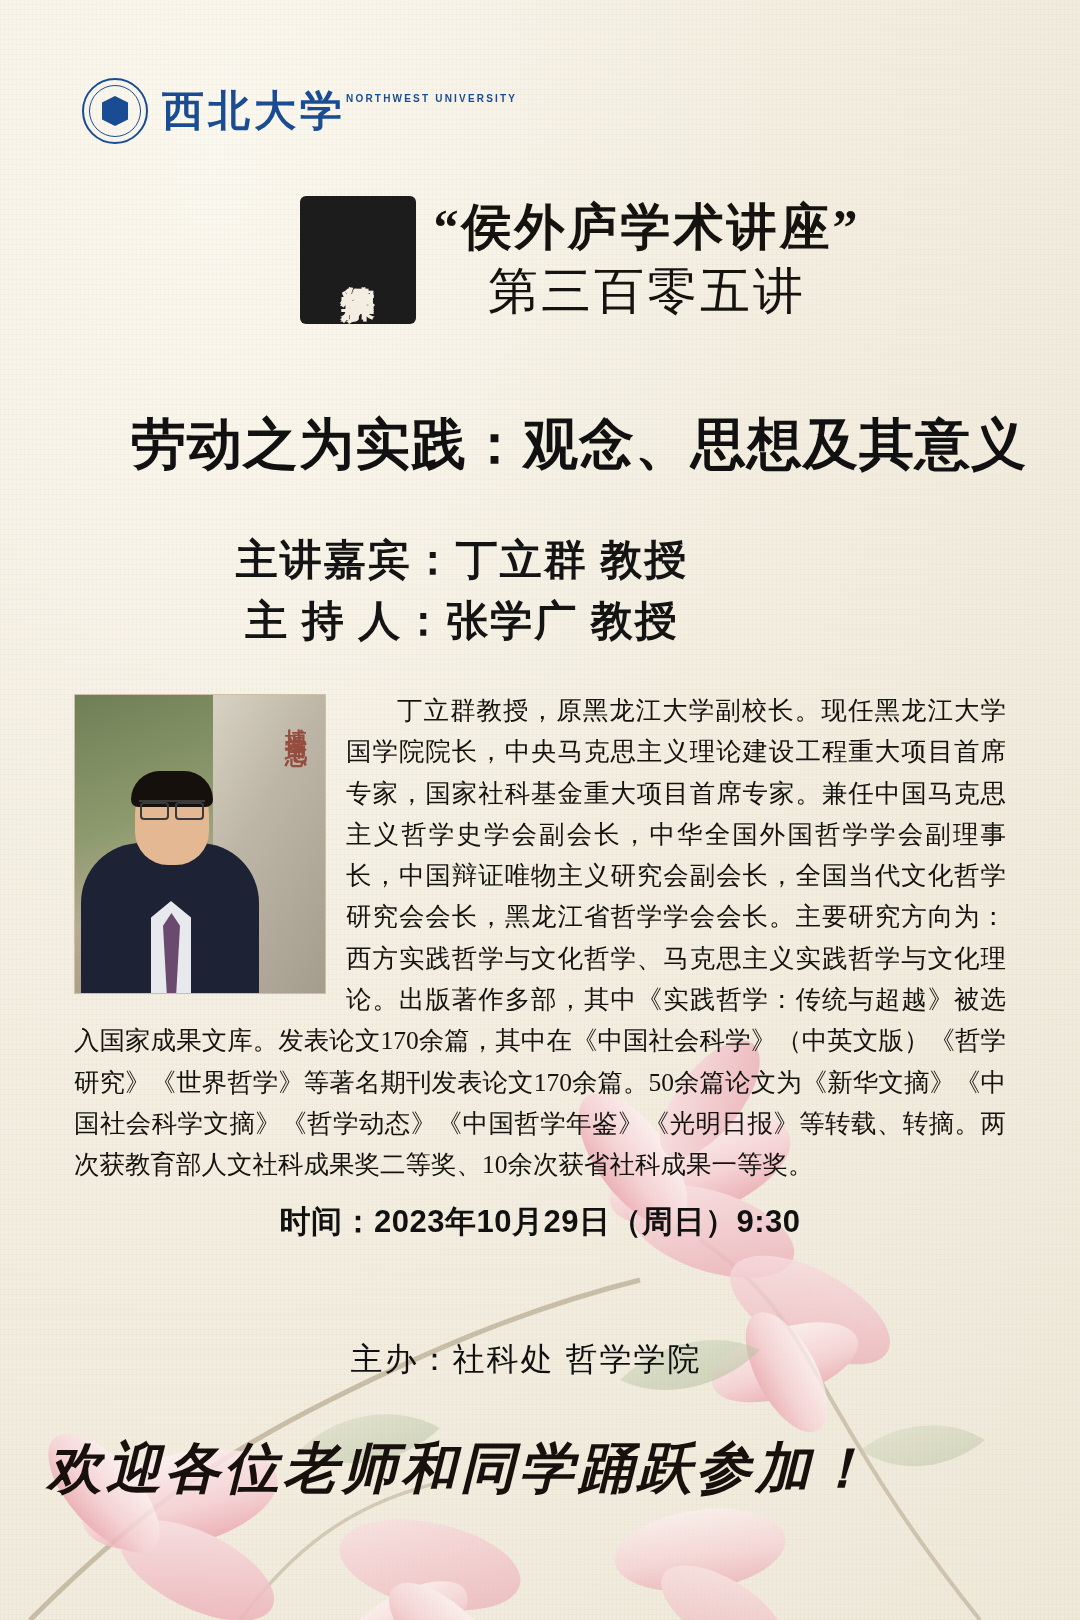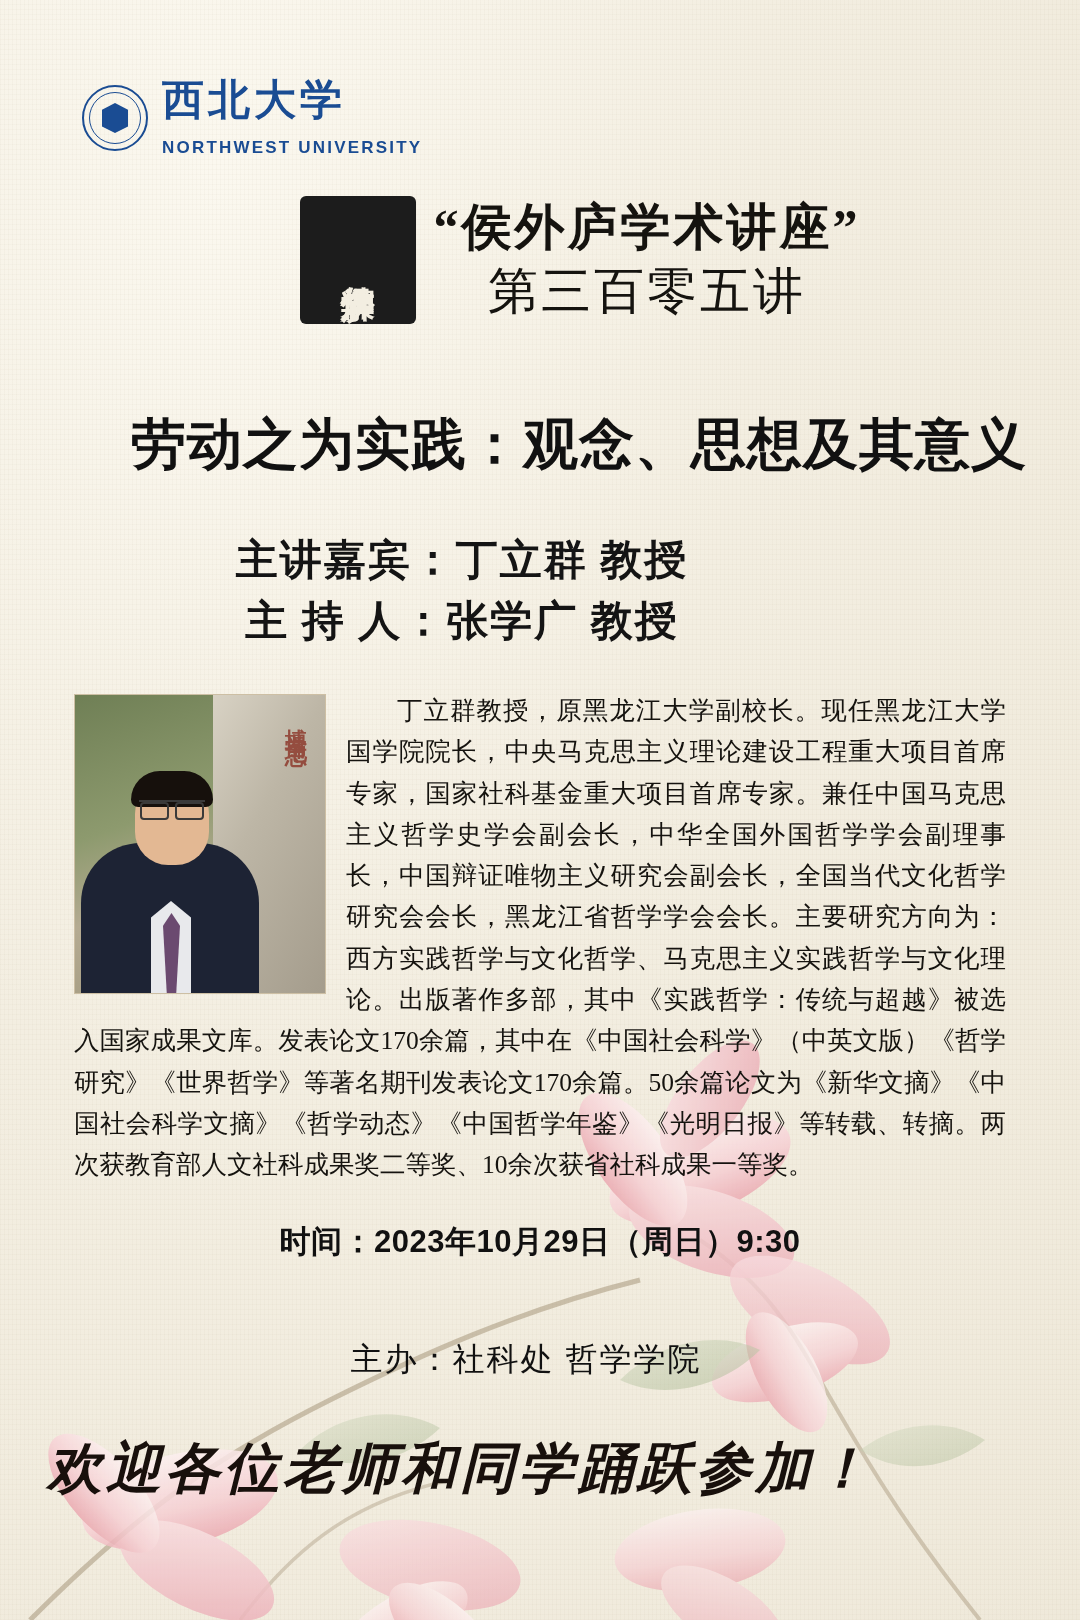--- a/index.html
+++ b/index.html
@@ -74,38 +74,38 @@
     left: 50%;
     top: 50%;
     transform: translate(-50%, -50%);
     width: 26px;
     height: 30px;
     background: #1a4c93;
     clip-path: polygon(50% 0%, 100% 22%, 100% 78%, 50% 100%, 0% 78%, 0% 22%);
   }
   .uni-name-wrap {
     display: flex;
-    flex-direction: column;
+    flex-direction: row;
     justify-content: center;
   }
   .uni-name-cn {
     font-family: "Liberation Serif", serif;
     font-size: 42px;
     font-weight: 700;
     color: #1a4c93;
     letter-spacing: 4px;
     line-height: 1.05;
   }
   .uni-name-en {
     font-family: "Liberation Sans", sans-serif;
-    font-size: 17px;
+    font-size: 10px;
     font-weight: 700;
     color: #1a4c93;
     letter-spacing: 2.2px;
-    margin-top: 16px;
+    margin-top: 4px;
   }
 
   
   .series-block {
     position: absolute;
     top: 196px;
     left: 0;
     width: 1080px;
     display: flex;
     justify-content: center;
@@ -307,21 +307,20 @@
 
   
   .meta {
     position: absolute;
     top: 1198px;
     left: 0;
     width: 1080px;
     text-align: center;
     font-family: "Liberation Sans", sans-serif;
     color: #111;
-    margin-top: 20px;
   }
   .meta-row {
     font-size: 31px;
     font-weight: 700;
     line-height: 1.55;
     letter-spacing: 0.5px;
   }
 
   .host {
     position: absolute;

